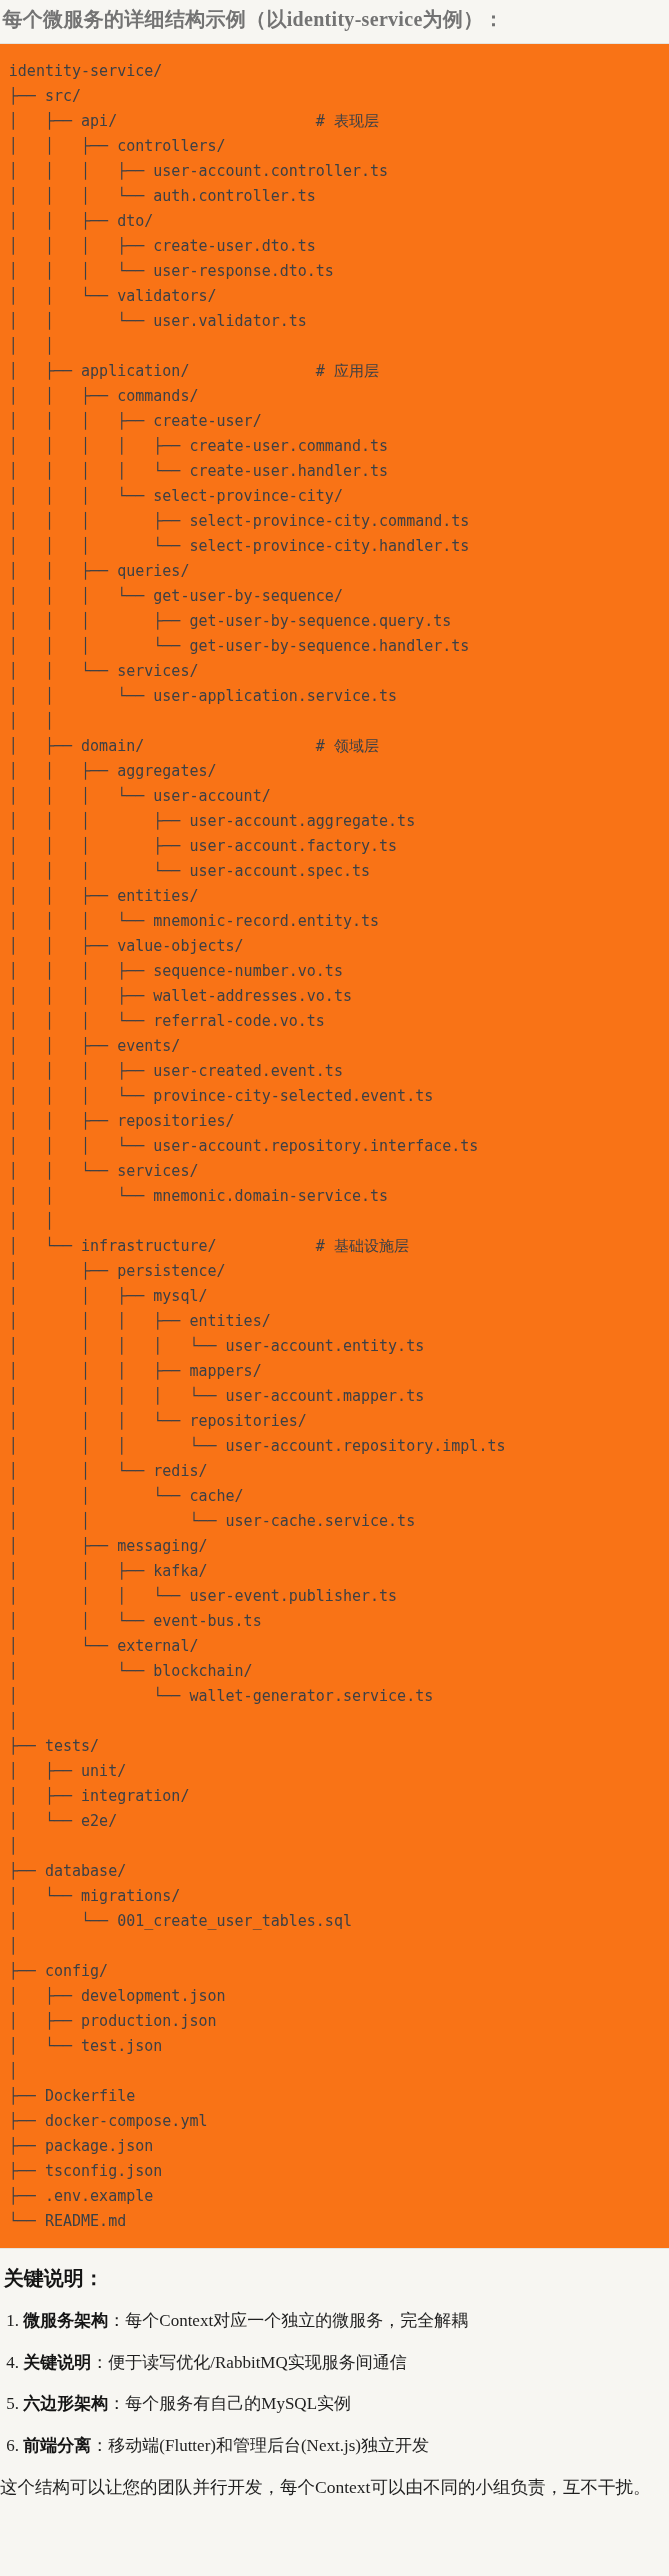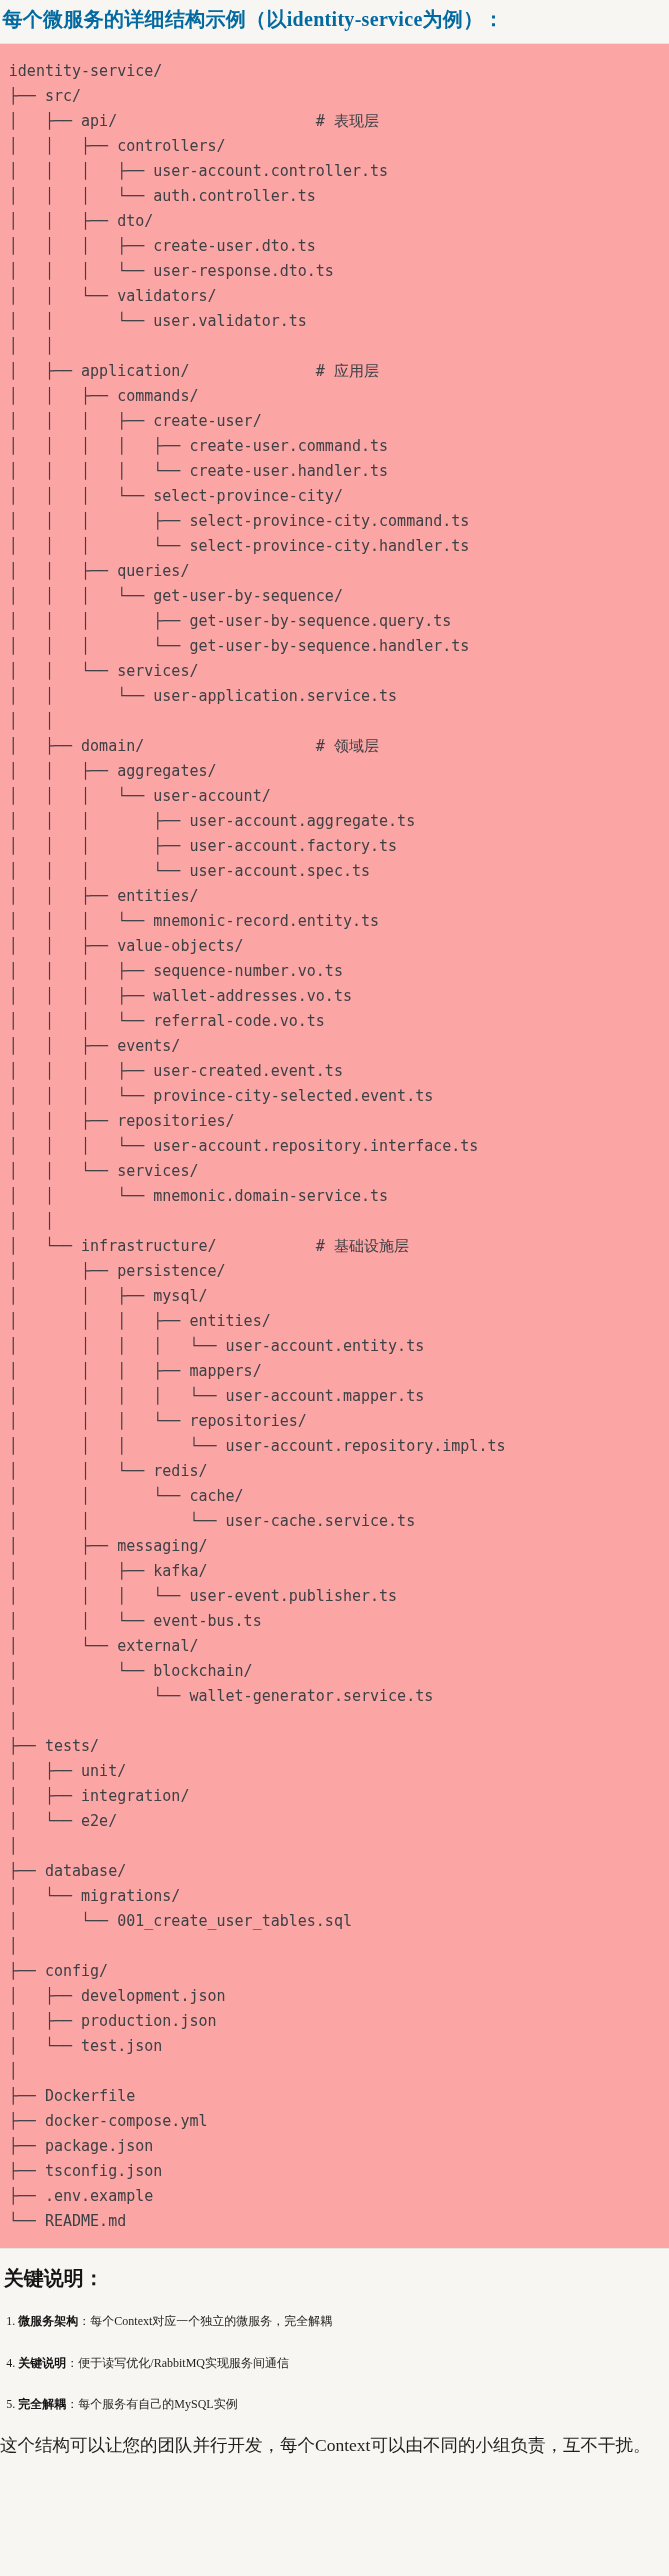--- a/index.html
+++ b/index.html
@@ -14,29 +14,29 @@
     -webkit-font-smoothing: antialiased;
   }
   .page {
     width: 669px;
     overflow: hidden;
   }
   h1.page-title {
     font-size: 20px;
     line-height: 27.5px;
     font-weight: 700;
-    color: #0369a1;
+    color: #737373;
     margin: 6.3px 0 0 2.5px;
     letter-spacing: 0.3px;
   }
   .code-block {
     margin-top: 9.4px;
     border-top: 0.6px solid #e5e4e0;
     border-bottom: 0.6px solid #e5e4e0;
-    background: #fca5a5;
+    background: #f97316;
   }
   .code-block pre {
     margin: 0;
     padding: 15px 6.3px 13.8px 8.8px;
     font-family: "DejaVu Sans Mono", "Liberation Mono", monospace;
     font-size: 15px;
     line-height: 25px;
     color: #3d4045;
     white-space: pre;
   }
@@ -46,21 +46,21 @@
   h2.notes-heading {
     font-size: 20px;
     line-height: 26px;
     font-weight: 700;
     color: #141414;
     margin: 0 0 0 3.8px;
   }
   .note-item {
     margin: 19px 0 0 0;
     padding-left: 6.3px;
-    font-size: 12px;
+    font-size: 17px;
     line-height: 22.5px;
     color: #1f1f1f;
   }
   .note-item .note-term {
     font-weight: 700;
     color: #141414;
   }
   .closing-paragraph {
     margin: 17.5px 0 0 0;
     font-size: 17.5px;
@@ -173,21 +173,24 @@
       <span>1. </span><span class="note-term">微服务架构</span><span>：每个Context对应一个独立的微服务，完全解耦</span>
     </div>
 
 
 
     <div class="note-item">
       <span>4. </span><span class="note-term">关键说明</span><span>：便于读写优化/RabbitMQ实现服务间通信</span>
     </div>
 
     <div class="note-item">
-      <span>5. </span><span class="note-term">完全解耦</span><span>：每个服务有自己的MySQL实例</span>
+      <span>5. </span><span class="note-term">六边形架构</span><span>：每个服务有自己的MySQL实例</span>
     </div>
 
+    <div class="note-item">
+      <span>6. </span><span class="note-term">前端分离</span><span>：移动端(Flutter)和管理后台(Next.js)独立开发</span>
+    </div>
 
     <p class="closing-paragraph">这个结构可以让您的团队并行开发，每个Context可以由不同的小组负责，互不干扰。</p>
   </div>
 
 </div>
 
 
 </body></html>

